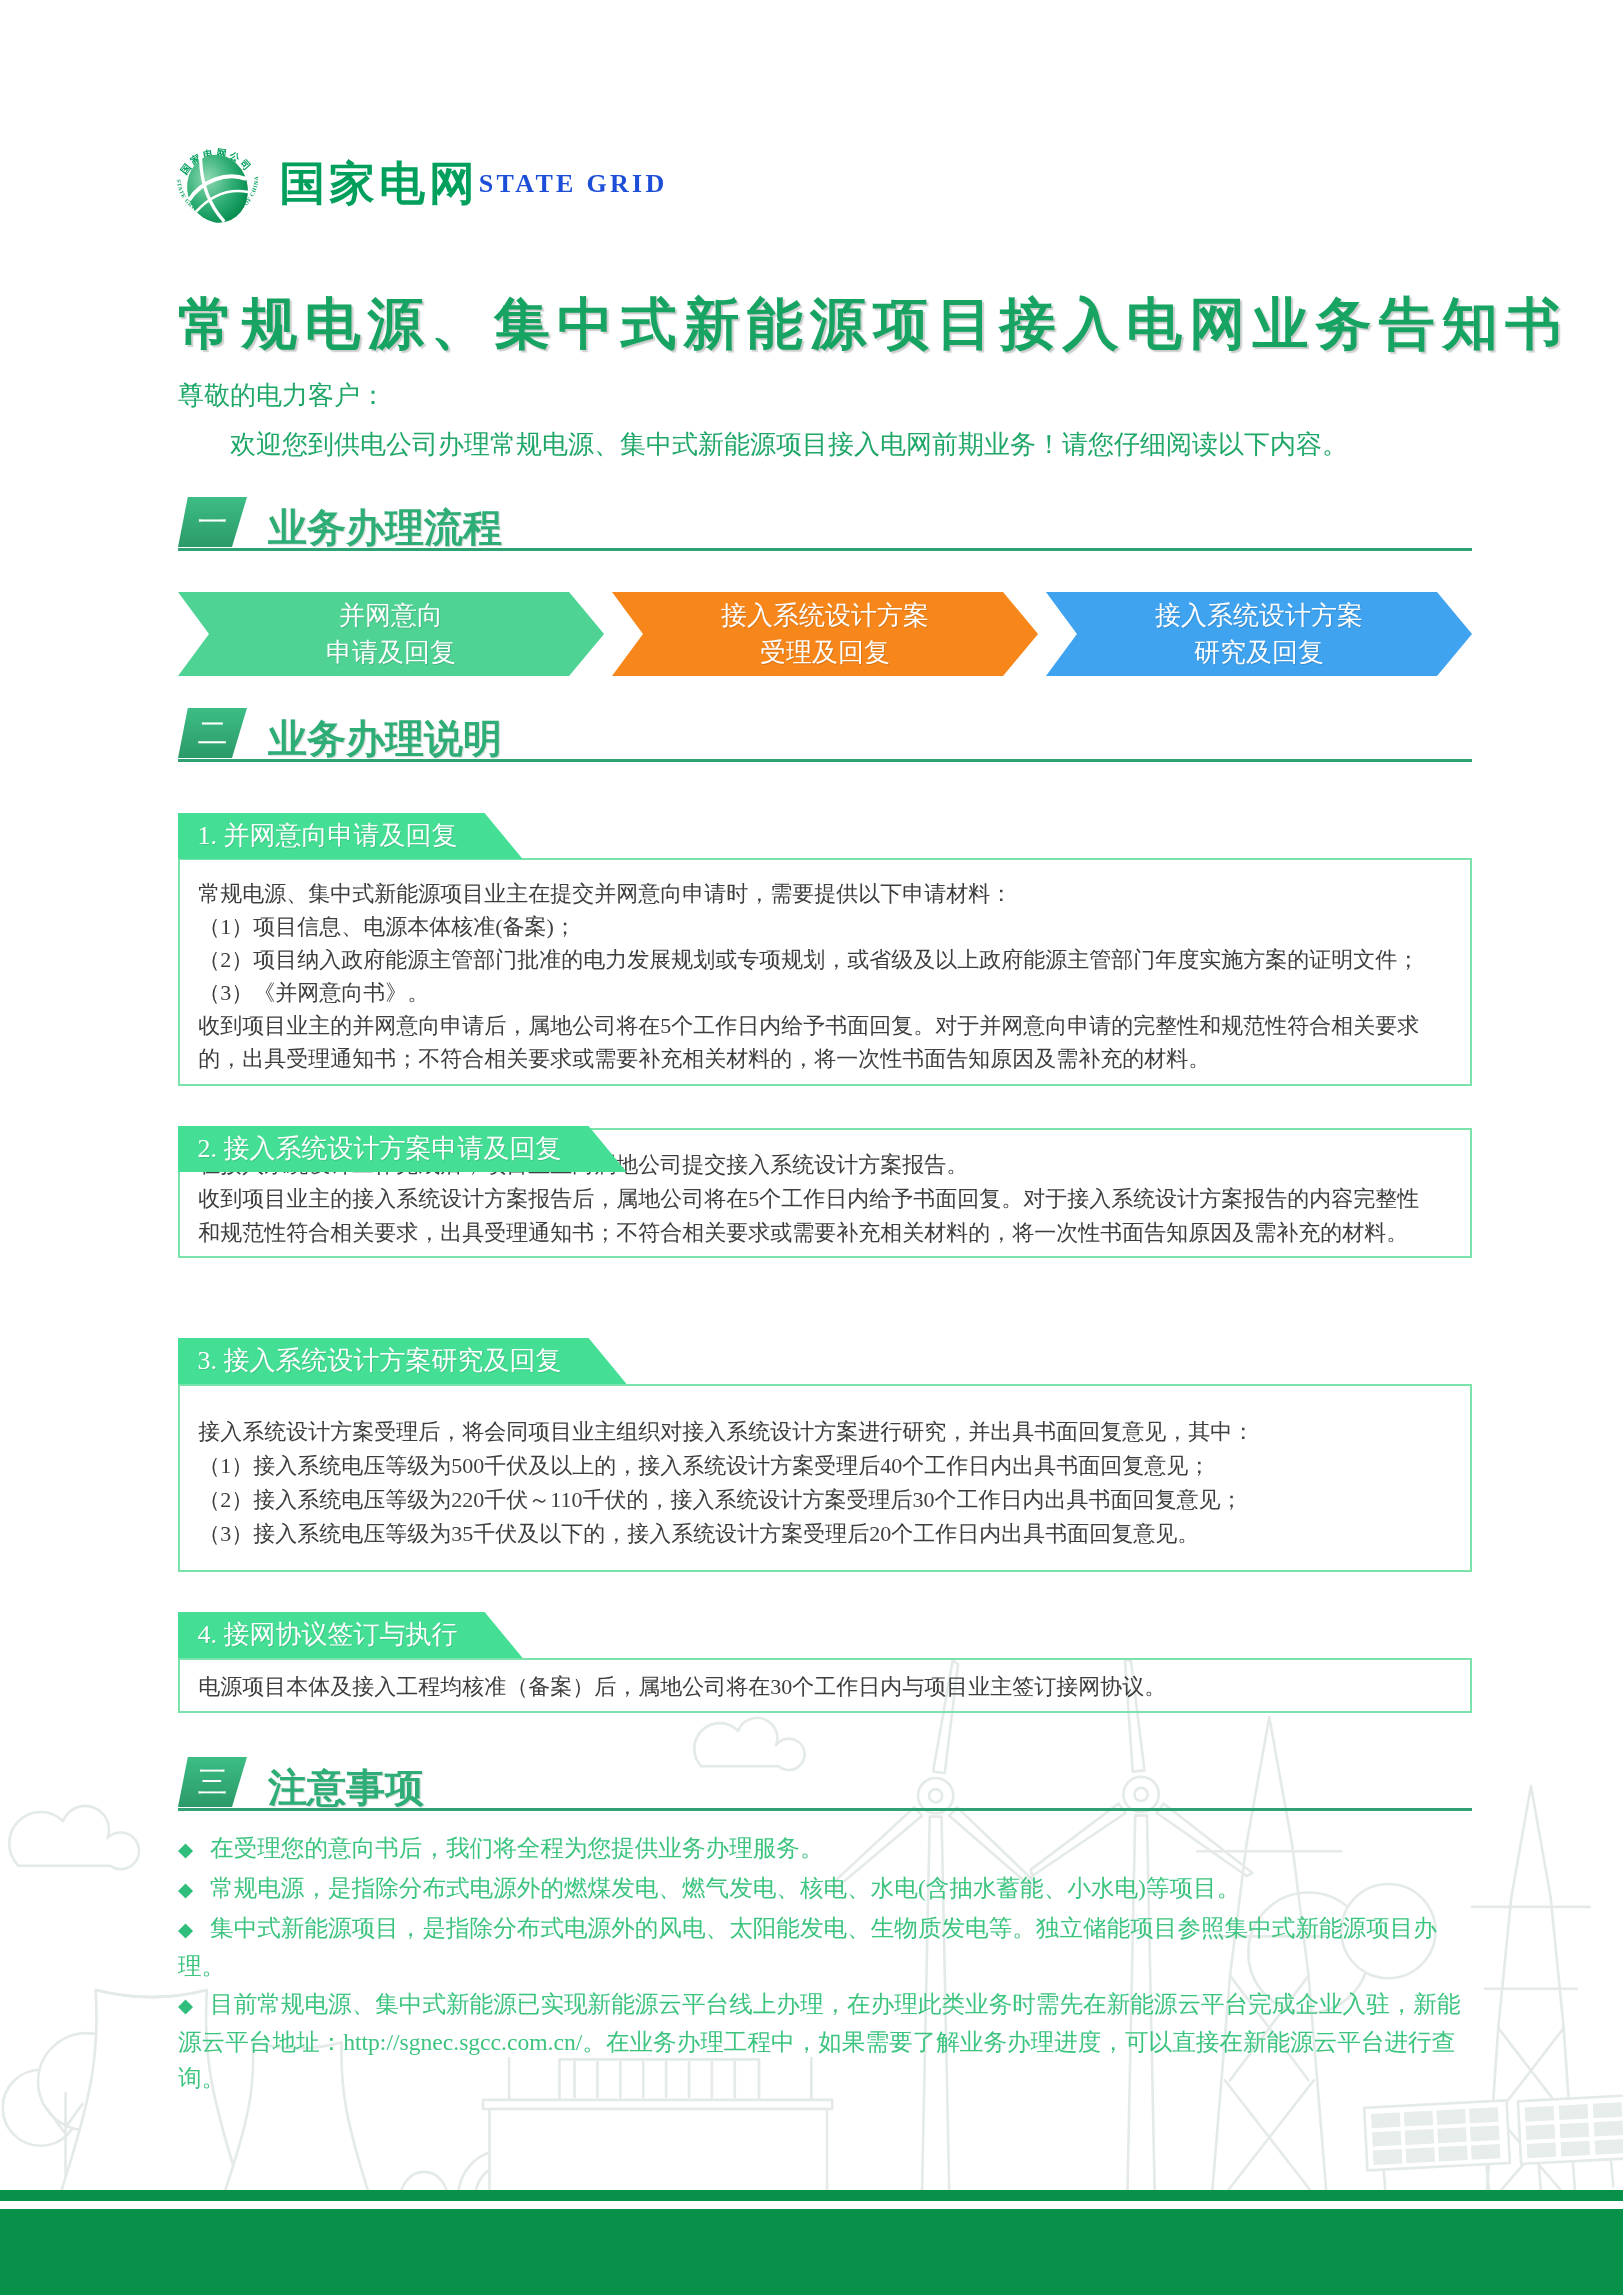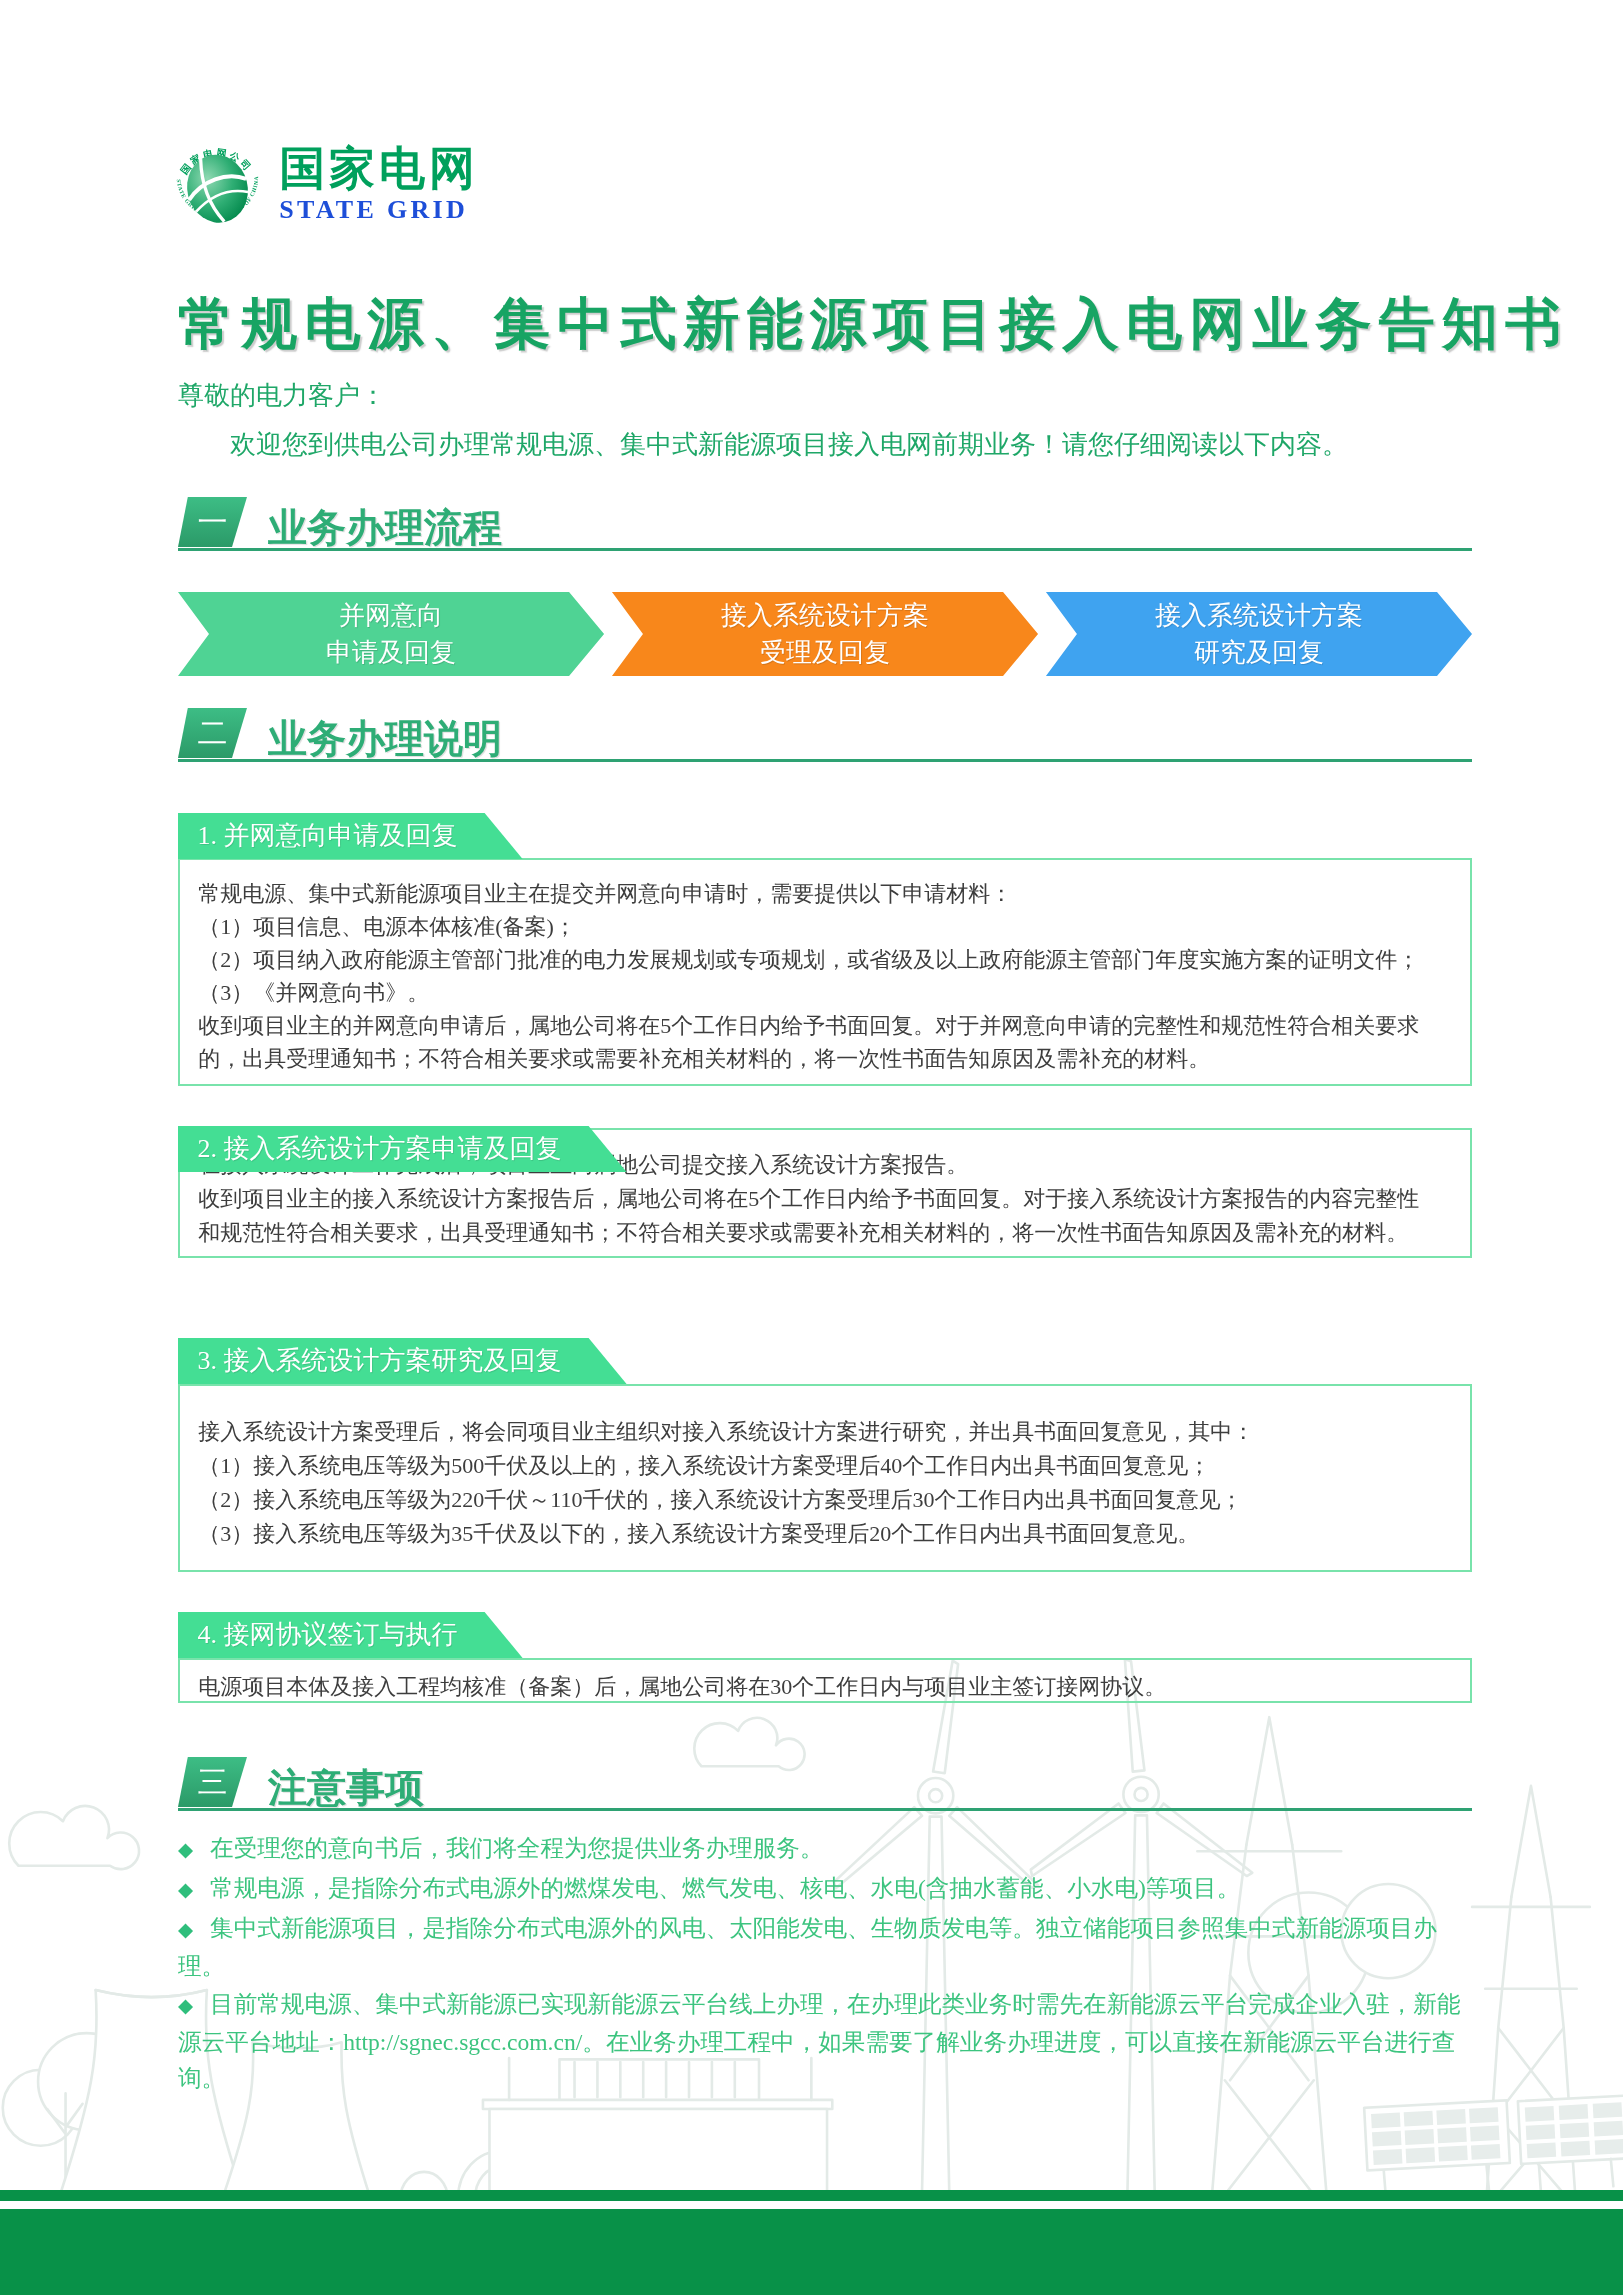--- a/index.html
+++ b/index.html
@@ -5,21 +5,21 @@
   html,body{margin:0;padding:0;background:#ffffff;}
   .page{
     position:relative;width:1624px;height:2295px;background:#ffffff;overflow:hidden;
     font-family:"Liberation Serif","DejaVu Serif",serif;
   }
   
   .watermark{position:absolute;left:0;top:1570px;width:1624px;height:630px;z-index:0;}
   
   .logo{position:absolute;left:165px;top:131px;height:105px;display:flex;align-items:center;z-index:1;}
   .logo-emblem{width:105px;height:105px;}
-  .logo-text{margin-left:9.2px;display:flex;flex-direction:column;}
+  .logo-text{margin-left:9.2px;display:flex;flex-direction:row;align-items:center;}
   .logo-zh{font-family:"Liberation Sans","DejaVu Sans",sans-serif;font-weight:bold;
            font-size:46px;letter-spacing:3.9px;color:#00A05C;line-height:51px;}
   .logo-en{font-weight:bold;font-size:26px;letter-spacing:3.3px;color:#1d4ed8;line-height:31px;}
   
   .doc-title{position:absolute;left:178px;width:1294px;top:287px;text-align:center;
     font-size:56px;font-weight:bold;letter-spacing:7.2px;color:#17A463;
     text-shadow:2px 2px 1.3px rgba(70,70,70,.28);z-index:1;white-space:nowrap;}
   .salutation{position:absolute;left:178px;top:378px;font-size:26px;color:#1FA768;z-index:1;}
   .intro{position:absolute;left:178px;top:427px;width:1294px;font-size:26px;color:#1FA768;
     text-indent:2em;z-index:1;}
@@ -256,21 +256,21 @@
 
   <div class="tab" style="top:1338px;">3. 接入系统设计方案研究及回复</div>
   <div class="ibox" style="top:1384px;height:188px;padding-top:29px;line-height:34px;">
     <p>接入系统设计方案受理后，将会同项目业主组织对接入系统设计方案进行研究，并出具书面回复意见，其中：</p>
     <p>（1）接入系统电压等级为500千伏及以上的，接入系统设计方案受理后40个工作日内出具书面回复意见；</p>
     <p>（2）接入系统电压等级为220千伏～110千伏的，接入系统设计方案受理后30个工作日内出具书面回复意见；</p>
     <p>（3）接入系统电压等级为35千伏及以下的，接入系统设计方案受理后20个工作日内出具书面回复意见。</p>
   </div>
 
   <div class="tab" style="top:1612px;">4. 接网协议签订与执行</div>
-  <div class="ibox" style="top:1658px;height:45px;padding-top:11.8px;line-height:30px;">
+  <div class="ibox" style="top:1658px;height:55px;padding-top:11.8px;line-height:30px;">
     <p>电源项目本体及接入工程均核准（备案）后，属地公司将在30个工作日内与项目业主签订接网协议。</p>
   </div>
 
   <div class="sec-header" style="top:1757px;">
     <div class="sec-badge">
         <span>三</span>
       </div>
     <div class="sec-title">注意事项</div>
     <div class="sec-line"></div>
   </div>

